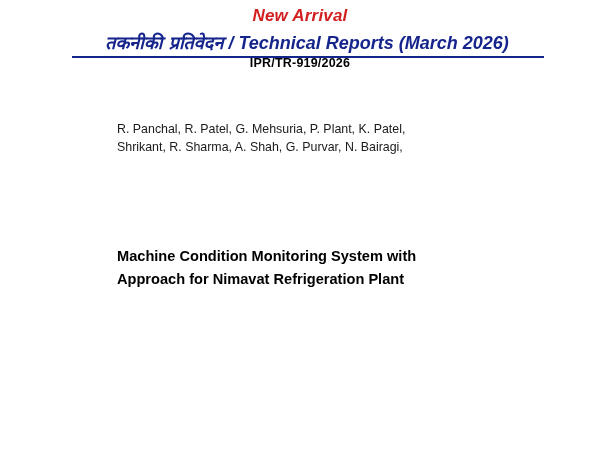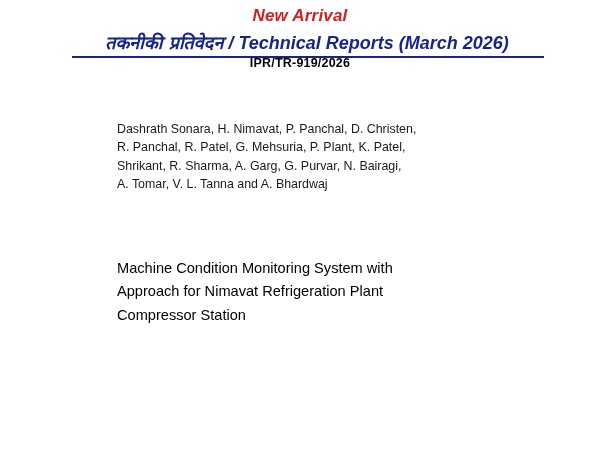--- a/index.html
+++ b/index.html
@@ -83,26 +83,25 @@
   }
   .authors .last-line {
     text-align: left;
   }
   .doc-title {
     position: absolute;
     top: 245px;
     left: 117px;
     width: 362px;
     color: #000000;
-    font-weight: normal;
+    font-weight: bold;
     font-size: 14.6px;
     line-height: 1.6;
     text-align: justify;
     text-justify: inter-word;
-    margin-top: 12px;
   }
   .doc-title .last-line {
     text-align: left;
   }
 </style>
 </head>
 <body>
 
 <div class="page">
 
@@ -110,25 +109,22 @@
 
   <div class="title-line">
     <span class="hindi">तकनीकी प्रतिवेदन</span><span> / </span><span>Technical Reports (March 2026)</span>
   </div>
 
   <div class="underline"></div>
 
   <div class="report-id">IPR/TR-919/2026</div>
 
   <div class="authors">
-    <div>Dashrath Sonara, H. Nimavat, P. Panchal, D. Christen,</div>
     <div>R. Panchal, R. Patel, G. Mehsuria, P. Plant, K. Patel,</div>
-    <div>Shrikant, R. Sharma, A. Garg, G. Purvar, N. Bairagi,</div>
-    <div class="last-line">A. Tomar, V. L. Tanna and A. Bhardwaj</div>
+    <div>Shrikant, R. Sharma, A. Shah, G. Purvar, N. Bairagi,</div>
   </div>
 
   <div class="doc-title">
     <div>Machine Condition Monitoring System with</div>
     <div>Approach for Nimavat Refrigeration Plant</div>
-    <div class="last-line">Compressor Station</div>
   </div>
 
 </div>
 
 </body></html>

